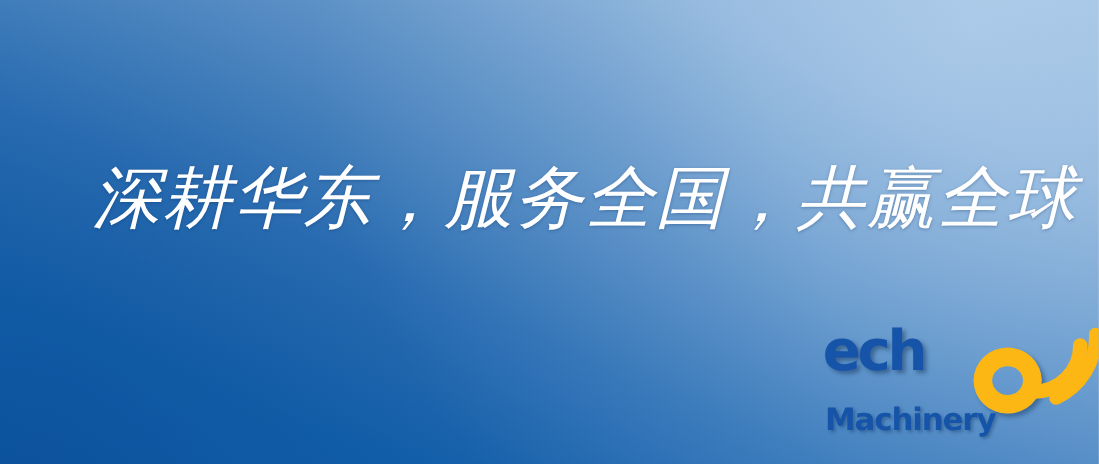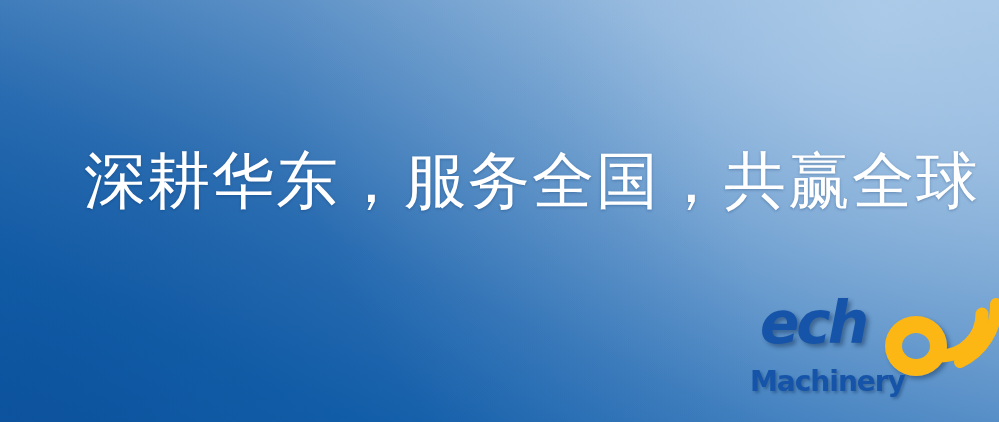--- a/index.html
+++ b/index.html
@@ -51,20 +51,21 @@
     position: absolute;
     left: 84px;
     top: 150px;
     font-family: "Liberation Serif", "DejaVu Serif", serif;
     font-size: 62px;
     line-height: 1;
     color: #ffffff;
     letter-spacing: 2px;
     white-space: nowrap;
     text-shadow: 0 1px 3px rgba(0,40,90,0.32);
+    font-style: italic;
   }
 
   
   #subtitle {
     position: absolute;
     left: 86px;
     top: 268px;
     font-family: "Liberation Serif", "DejaVu Serif", serif;
     font-size: 27px;
     line-height: 1;
@@ -84,30 +85,29 @@
 
   #logo-echo-wrap {
     position: absolute;
     left: 0;
     top: 0;
     height: 72px;
   }
 
   .logo-echo-text {
     position: absolute;
-    left: 12px;
+    left: 0;
     top: -6px;
     font-family: "DejaVu Sans", sans-serif;
-    font-size: 58px;
+    font-size: 51px;
     font-weight: bold;
     color: #1554a8;
     letter-spacing: -3px;
     line-height: 1;
     text-shadow: 3px 3px 4px rgba(10,40,80,0.45);
-    font-style: italic;
   }
 
   
   #logo-o {
     position: absolute;
     left: 137px;
     top: 16px;
     width: 62px;
     height: 60px;
     border-radius: 50%;

